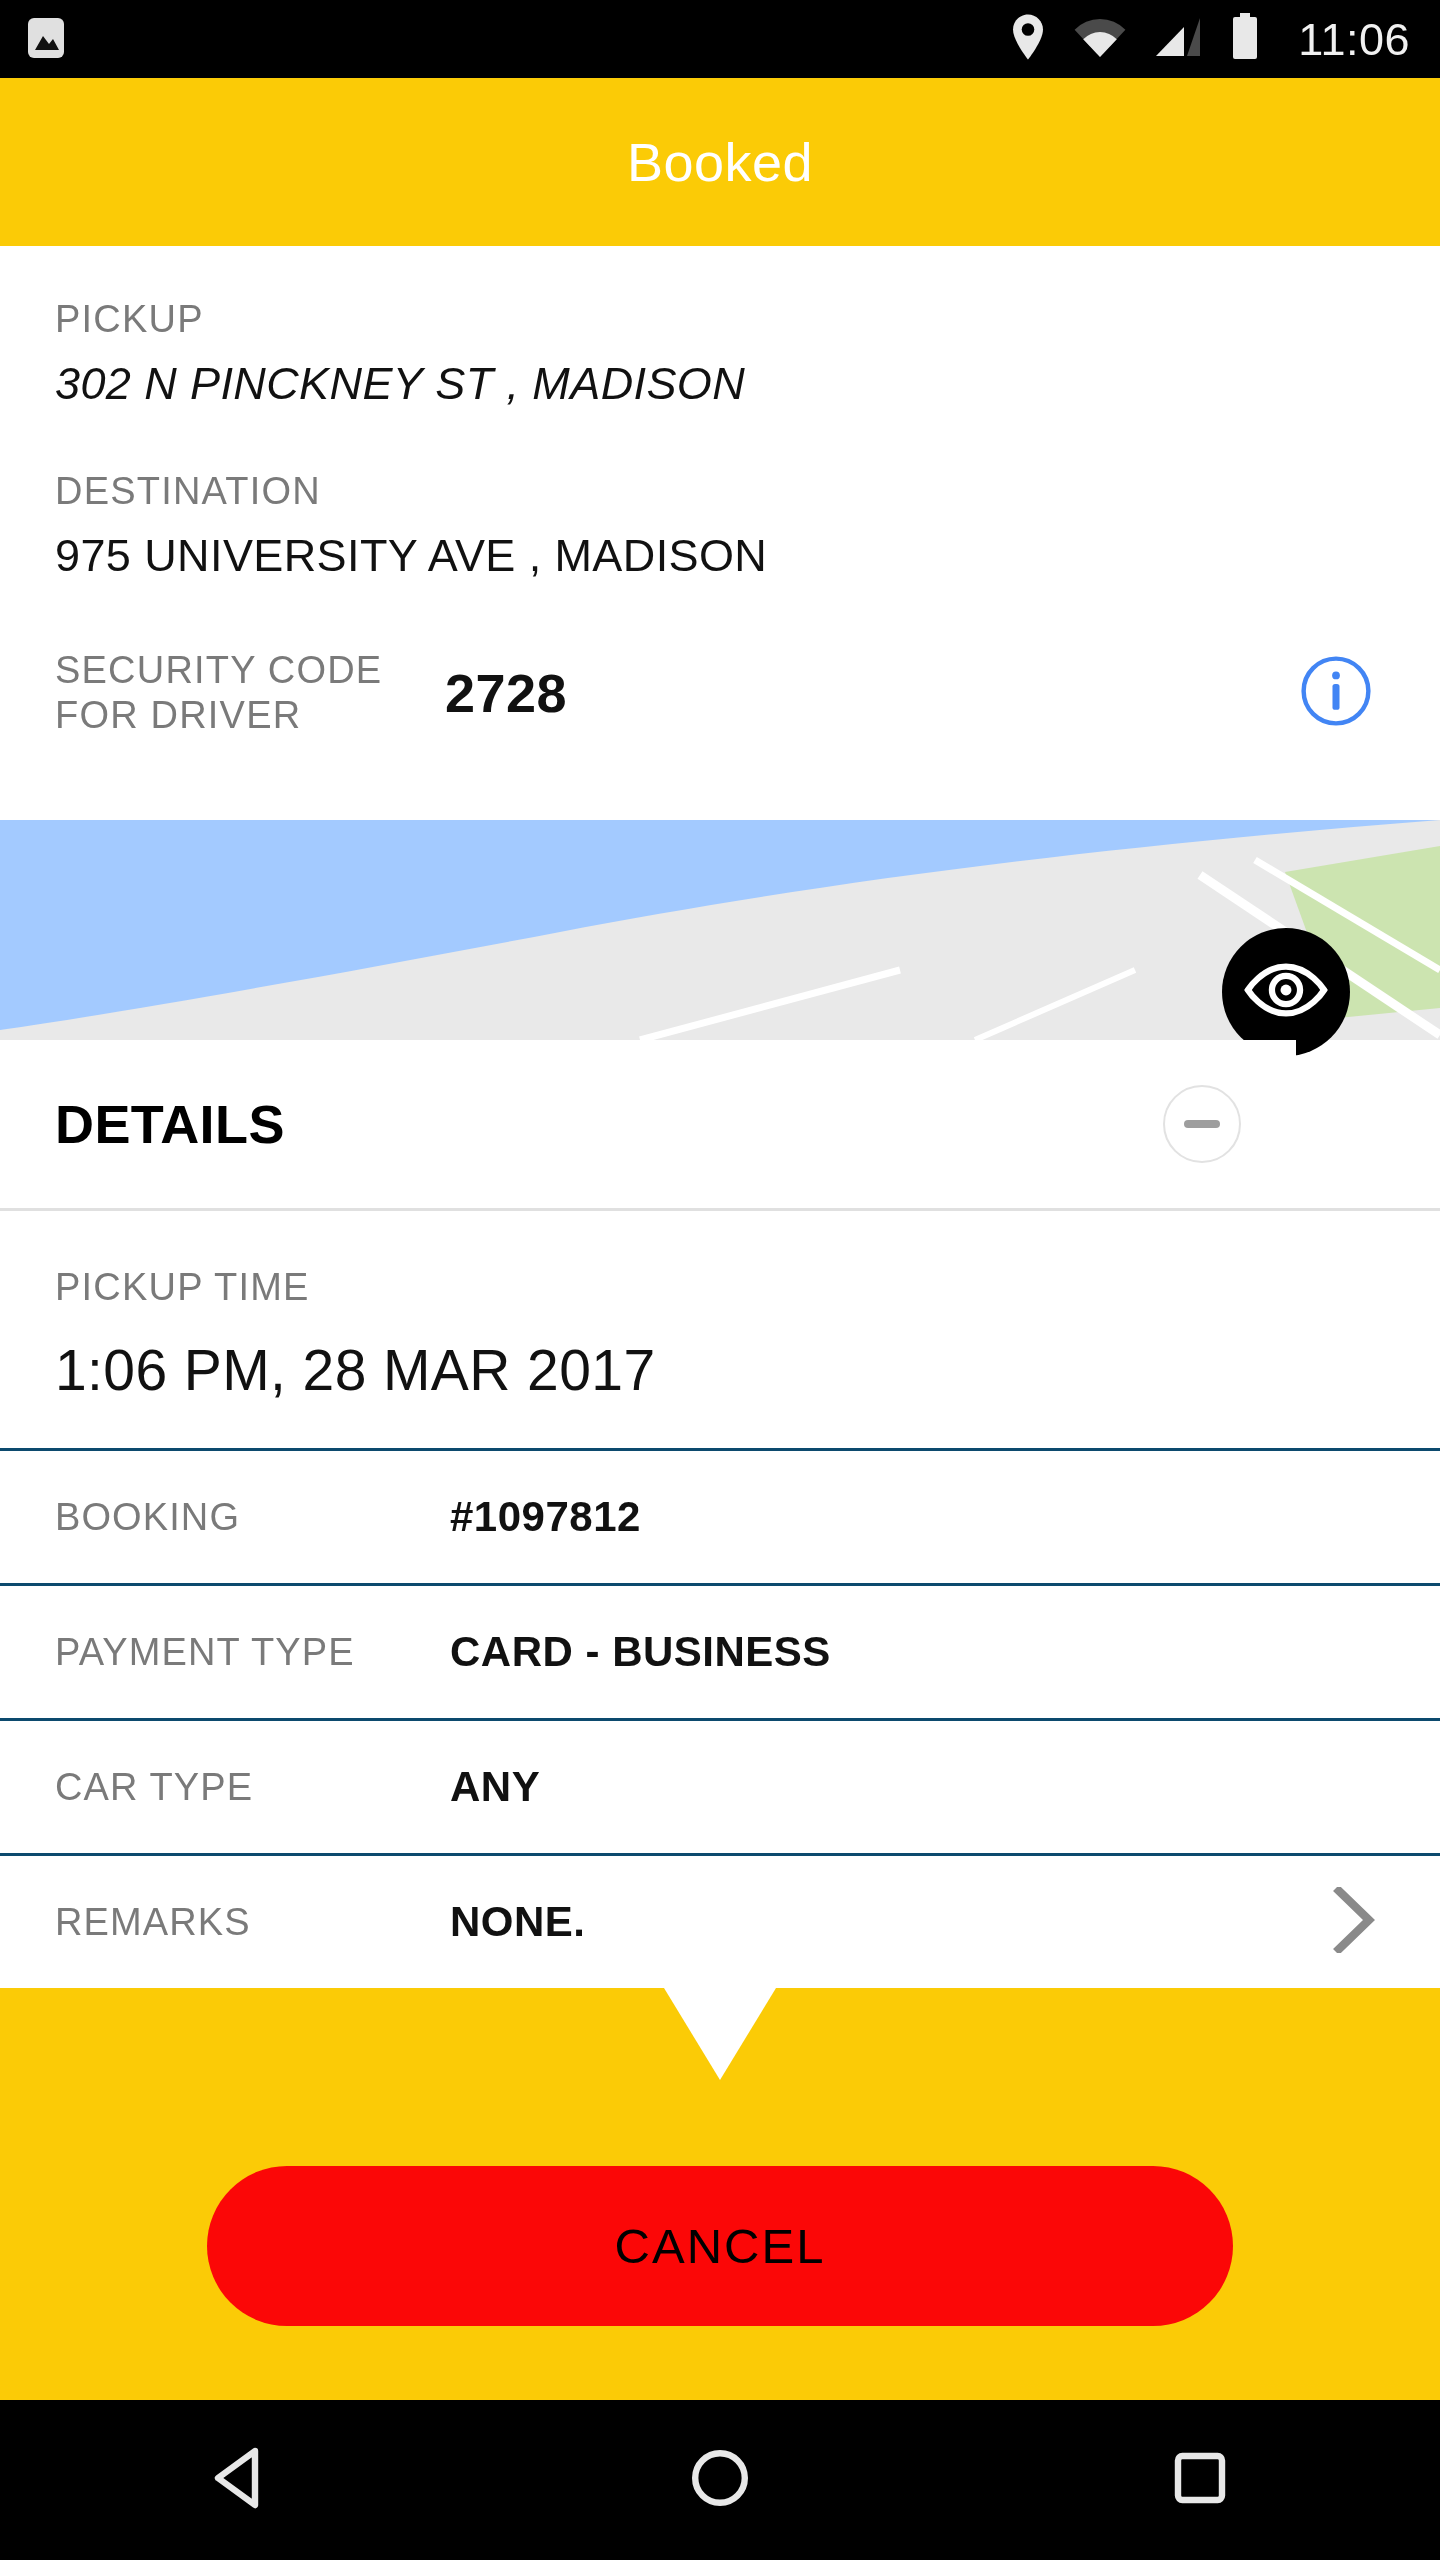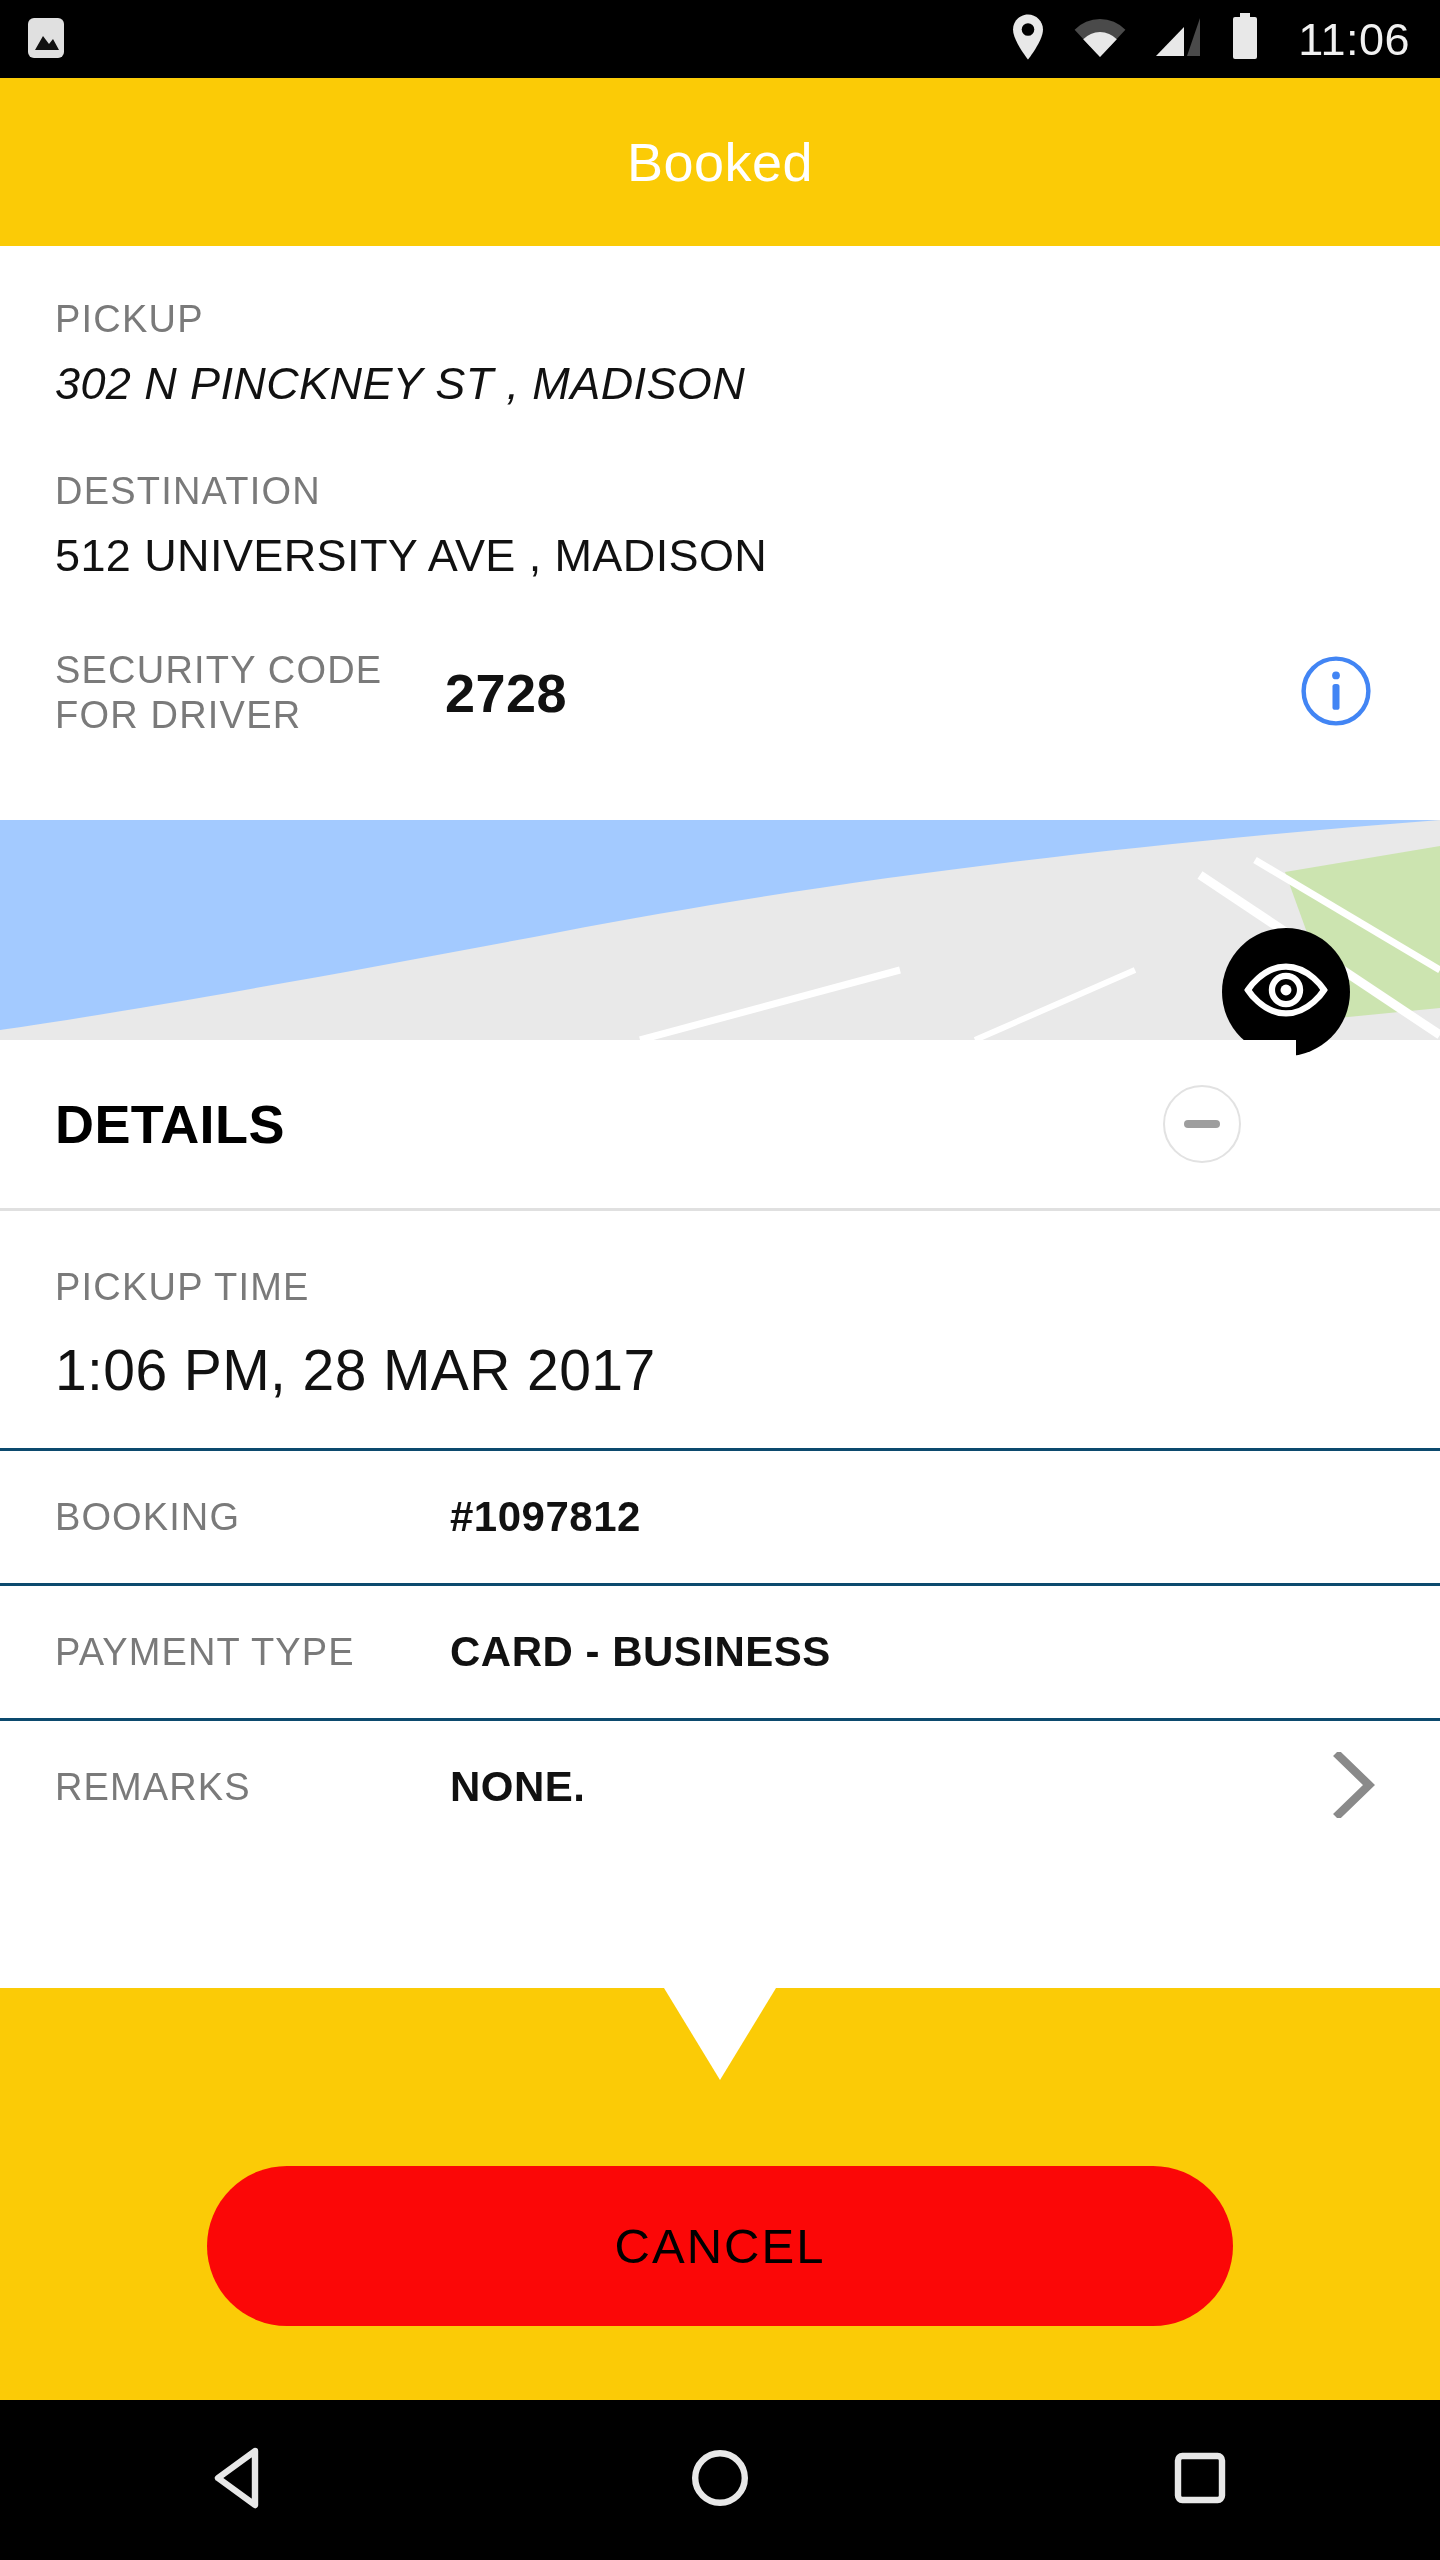--- a/index.html
+++ b/index.html
@@ -193,21 +193,21 @@
 
   <div class="info">
 
     <div class="blk-pickup">
       <div class="lbl">PICKUP</div>
       <div class="val">302 N PINCKNEY ST , MADISON</div>
     </div>
 
     <div class="blk-dest">
       <div class="lbl">DESTINATION</div>
-      <div class="val">512 UNIVERSITY AVE , MADISON</div>
+      <div class="val">975 UNIVERSITY AVE , MADISON</div>
     </div>
 
     <div class="seccode">
       <div class="seccode-lbl">
         <div class="lbl">SECURITY CODE</div>
         <div class="lbl">FOR DRIVER</div>
       </div>
       <div class="seccode-val">2728</div>
       <div class="info-icon-btn">
         <span>
@@ -265,20 +265,25 @@
       <div class="row-val">#1097812</div>
       <div class="row-chev"></div>
     </div>
 
     <div class="row">
       <div class="row-lbl">PAYMENT TYPE</div>
       <div class="row-val">CARD - BUSINESS</div>
       <div class="row-chev"></div>
     </div>
 
+    <div class="row">
+      <div class="row-lbl">CAR TYPE</div>
+      <div class="row-val">ANY</div>
+      <div class="row-chev"></div>
+    </div>
 
     <div class="row">
       <div class="row-lbl">REMARKS</div>
       <div class="row-val">NONE.</div>
       <div class="row-chev">
         <span>
           <svg width="42" height="66" viewBox="0 0 21 33">
             <path d="M3 2 L18 16.5 L3 31" fill="none" stroke="#8a8a8a" stroke-width="4.2" stroke-linecap="square" stroke-linejoin="miter"></path>
           </svg>
         </span>

